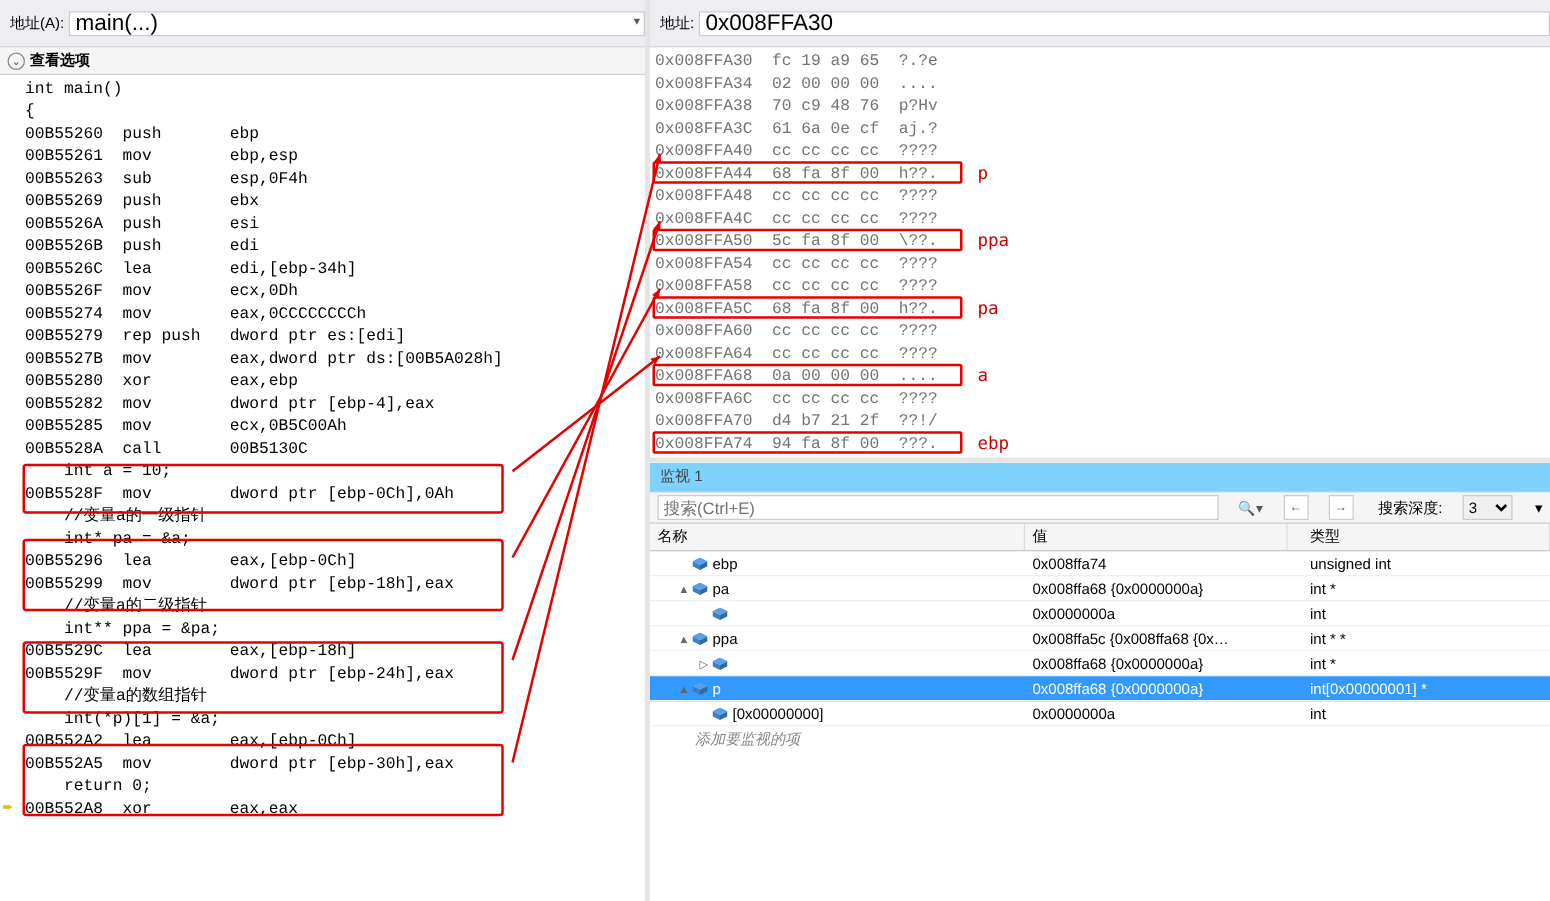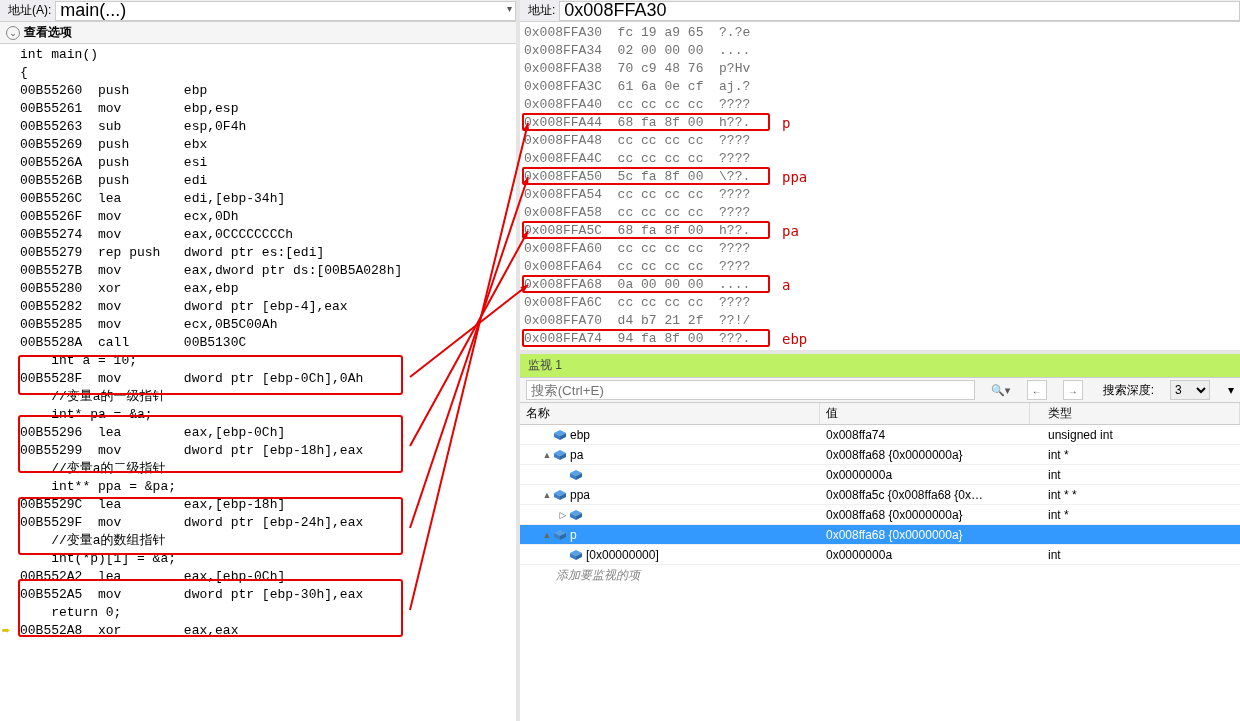--- a/index.html
+++ b/index.html
@@ -1,37 +1,37 @@
 <!DOCTYPE html>
 <html><head>
 <meta charset="utf-8">
 <style>
 * { margin: 0; padding: 0; box-sizing: border-box; }
 body { font-family: "Segoe UI", Arial, sans-serif; font-size: 13px; background: #fff; color: #000; }
 .container { display: flex; width: 1240px; height: 721px; }
 .left-panel { width: 520px; border-right: 4px solid #e5e5e5; display: flex; flex-direction: column; background:#fff; position:relative;}
 .right-panel { flex: 1; display: flex; flex-direction: column; }
-.addr-bar { display: flex; align-items: center; height: 22px; border-bottom: 1px solid #d0d0d0; background: #eeeef2; font-size:12px; }
+.addr-bar { display: flex; align-items: center; height: 38px; border-bottom: 1px solid #d0d0d0; background: #eeeef2; font-size:12px; }
 .addr-label { padding: 0 4px 0 8px; color:#000;}
 .addr-select, .addr-input { flex:1; height:20px; border:1px solid #ccc; background:#fff; font-size:18px; padding:0 4px; font-family: inherit;}
 .addr-select { appearance: none; }
 .select-wrap { flex:1; position:relative; display:flex;}
 .select-arrow { position:absolute; right:4px; top:2px; font-size:10px; color:#555; pointer-events:none;}
 .opts { display:flex; align-items:center; gap:4px; padding:2px 6px; border-bottom:1px solid #d0d0d0; background:#f5f5f5; font-size:12px;}
 .opts-toggle { width:14px; height:14px; border:1px solid #888; border-radius:7px; display:flex; align-items:center; justify-content:center; font-size:9px; color:#555;}
 .code-area { flex:1; overflow:hidden; font-family: Consolas, "Courier New", monospace; font-size:13px; line-height:18px; position:relative; padding:2px 0 2px 20px; background:#fff;}
 .code-line { white-space: pre; height:18px; color:#000;}
 .gutter-mark { position:absolute; left:2px; width:14px; height:14px; }
 .yellow-arrow { color:#d9c200; font-size:14px; }
 .highlight-box { position:absolute; border:2px solid #e60000; border-radius:3px; pointer-events:none; }
 .mem-area { font-family: Consolas, "Courier New", monospace; font-size:13px; line-height:18px; padding:2px 4px; position:relative; background:#fff; border-bottom:4px solid #e5e5e5;}
 .mem-line { white-space: pre; height:18px; color:#737373;}
 .mem-highlight { position:absolute; border:2px solid #e60000; border-radius:2px; pointer-events:none; }
 .mem-label { position:absolute; font-family: Consolas, monospace; color:#cc0000; font-size:14px; }
-.watch-header { background:#bef264; border-bottom:1px solid #ccc; padding:3px 8px; font-size:12px; color:#444;}
+.watch-header { background:#7dd3fc; border-bottom:1px solid #ccc; padding:3px 8px; font-size:12px; color:#444;}
 .watch-search { display:flex; align-items:center; gap:16px; padding:2px 6px; border-bottom:1px solid #ccc; background:#f5f5f5; font-size:12px;}
 .search-input { flex:1; border:1px solid #ccc; height:20px; padding:0 4px; color:#888; font-style:normal;}
 .search-btn { width:20px; height:20px; border:none; background:none; color:#555; font-size:11px;}
 .nav-btn { width:20px; height:20px; border:1px solid #ccc; background:#fff; font-size:10px; color:#555;}
 .depth-select { width:40px; height:20px; border:1px solid #ccc; font-size:12px;}
 .watch-table { flex:1; overflow:auto; font-size:12px;}
 .wt-head { display:flex; border-bottom:1px solid #ccc; background:#f5f5f5; height:22px; align-items:center;}
 .wt-col { padding:0 6px; border-right:1px solid #ddd; height:100%; display:flex; align-items:center;}
 .col-name { width:300px;}
 .col-value { width:210px;}
@@ -255,20 +255,21 @@
               <span class="cube-icon">
                 <svg width="12" height="10" viewBox="0 0 12 10">
                   <polygon points="6,0 12,3 6,6 0,3" fill="#5aa0e6"></polygon>
                   <polygon points="0,3 6,6 6,10 0,7" fill="#3b7fc4"></polygon>
                   <polygon points="12,3 6,6 6,10 12,7" fill="#2f6aa8"></polygon>
                 </svg>
               </span>
               <span>p</span>
             </div>
             <div class="wt-col col-value">0x008ffa68 {0x0000000a}</div>
+            <div class="wt-col col-type">int[0x00000001] *</div>
           </div>
           <div class="wt-row">
             <div class="wt-col col-name">
               <span class="row-indent" style="width:32px"></span>
               <span class="expander"></span>
               <span class="cube-icon">
                 <svg width="12" height="10" viewBox="0 0 12 10">
                   <polygon points="6,0 12,3 6,6 0,3" fill="#5aa0e6"></polygon>
                   <polygon points="0,3 6,6 6,10 0,7" fill="#3b7fc4"></polygon>
                   <polygon points="12,3 6,6 6,10 12,7" fill="#2f6aa8"></polygon>

